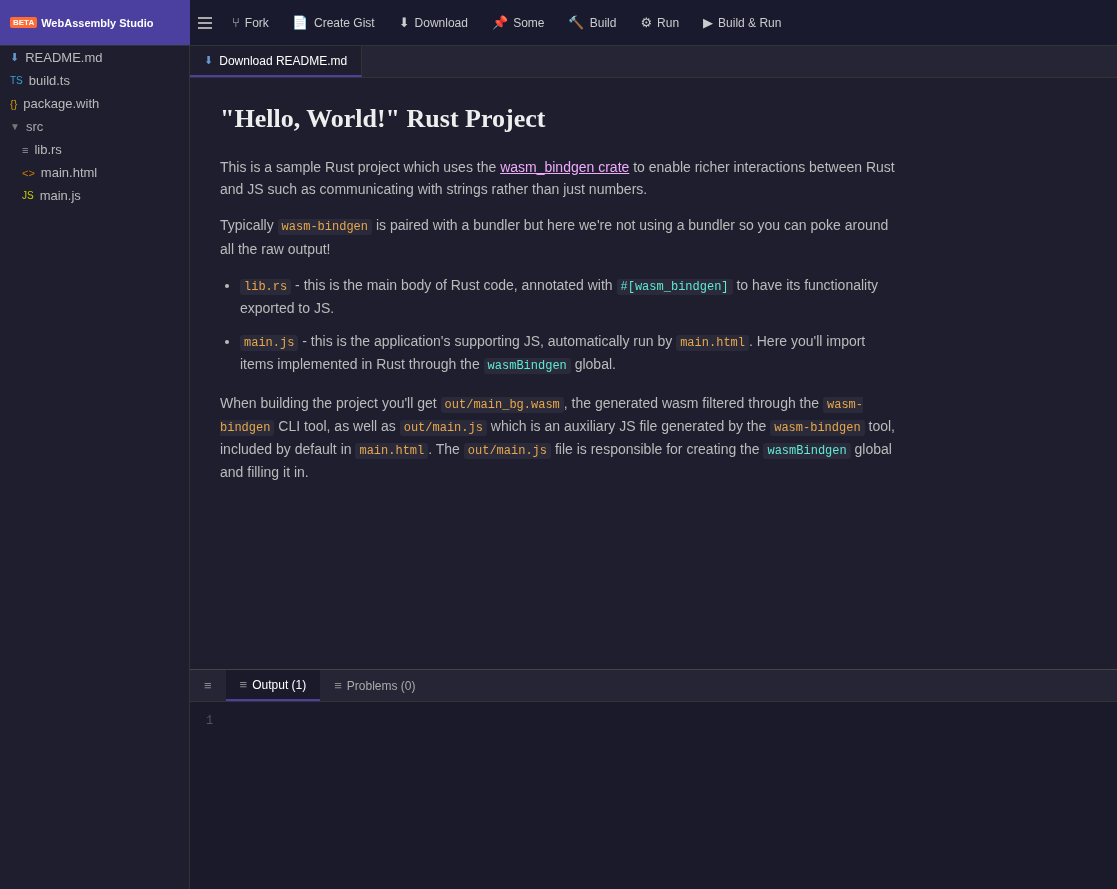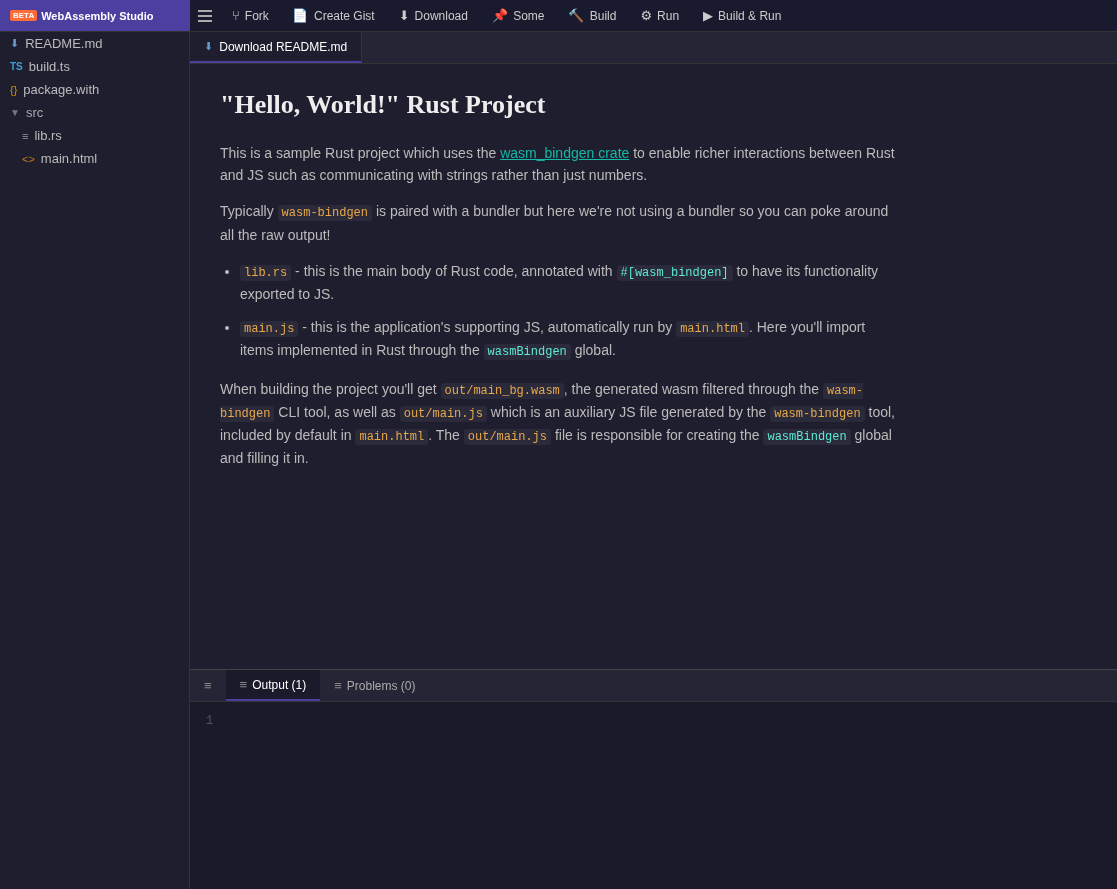--- a/index.html
+++ b/index.html
@@ -12,21 +12,21 @@
       display: flex;
       flex-direction: column;
     }
 
     
     .toolbar {
       display: flex;
       align-items: center;
       background: #1a1a2e;
       border-bottom: 1px solid #333;
-      height: 32px;
+      height: 46px;
       flex-shrink: 0;
     }
     .toolbar-logo {
       background: #4b3fa0;
       color: #fff;
       font-size: 11px;
       font-weight: bold;
       padding: 0 10px;
       height: 100%;
       display: flex;
@@ -91,21 +91,21 @@
       padding: 4px 10px;
       cursor: pointer;
       color: #bbb;
     }
     .sidebar-item .file-icon { font-size: 11px; }
     .sidebar-item.folder {
       color: #aaa;
       font-weight: normal;
     }
     .sidebar-item .md-icon { color: #6699cc; }
-    .sidebar-item .ts-icon { color: #3b9fd1; font-size: 10px; font-weight: bold; }
+    .sidebar-item .ts-icon { color: #3b9fd1; font-size: 10px; font-weight: normal; }
     .sidebar-item .json-icon { color: #cc9900; font-size: 11px; }
     .sidebar-item .rs-icon { color: #9b9b9b; font-size: 11px; }
     .sidebar-item .html-icon { color: #cc7a00; font-size: 11px; }
     .sidebar-item .js-icon { color: #cccc00; font-size: 10px; }
     .indent-1 { padding-left: 22px; }
     .folder-arrow { font-size: 10px; color: #777; }
 
     
     .content-area {
       flex: 1;
@@ -160,21 +160,21 @@
       color: #eee;
       margin-bottom: 16px;
       font-family: Georgia, serif;
     }
     .preview-content p {
       margin-bottom: 14px;
       font-size: 14px;
       color: #bbb;
     }
     .preview-content a {
-      color: #14b8a6;
+      color: #f0abfc;
     }
     .preview-content ul {
       margin: 10px 0 16px 20px;
     }
     .preview-content li {
       margin-bottom: 10px;
       font-size: 14px;
       color: #bbb;
     }
     .inline-code {
@@ -316,20 +316,24 @@
       <span class="folder-arrow">▼</span>
       <span>src</span>
     </div>
     <div class="sidebar-item indent-1">
       <span class="rs-icon file-icon">≡</span>
       <span>lib.rs</span>
     </div>
     <div class="sidebar-item indent-1">
       <span class="html-icon file-icon">&lt;&gt;</span>
       <span>main.html</span>
+    </div>
+    <div class="sidebar-item indent-1">
+      <span class="js-icon file-icon">JS</span>
+      <span>main.js</span>
     </div>
   </div>
 
   <div class="content-area">
 
     <div class="tab-bar">
       <div class="tab-item active">
         <span class="tab-icon">⬇</span>
         <span>Download README.md</span>
       </div>

